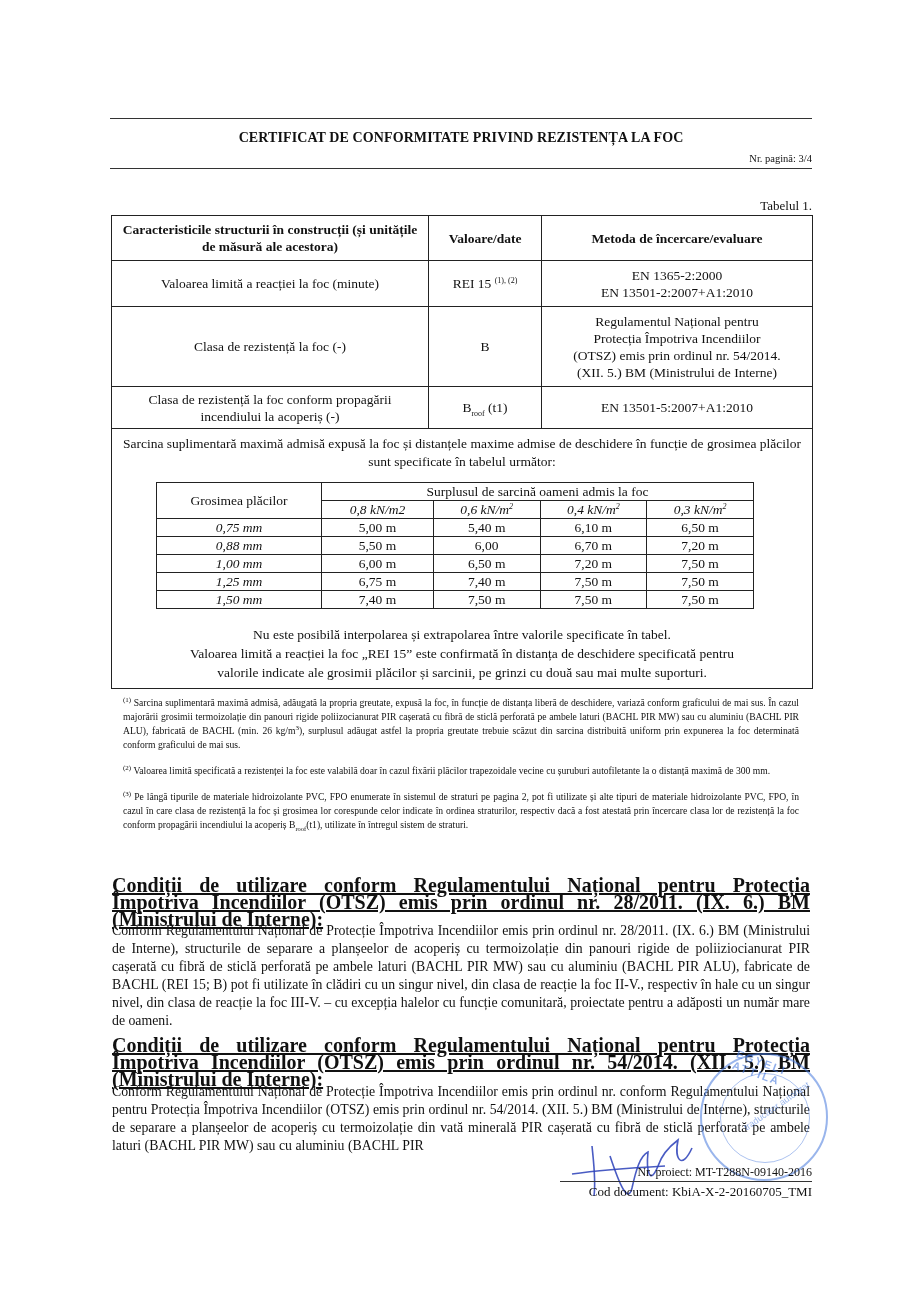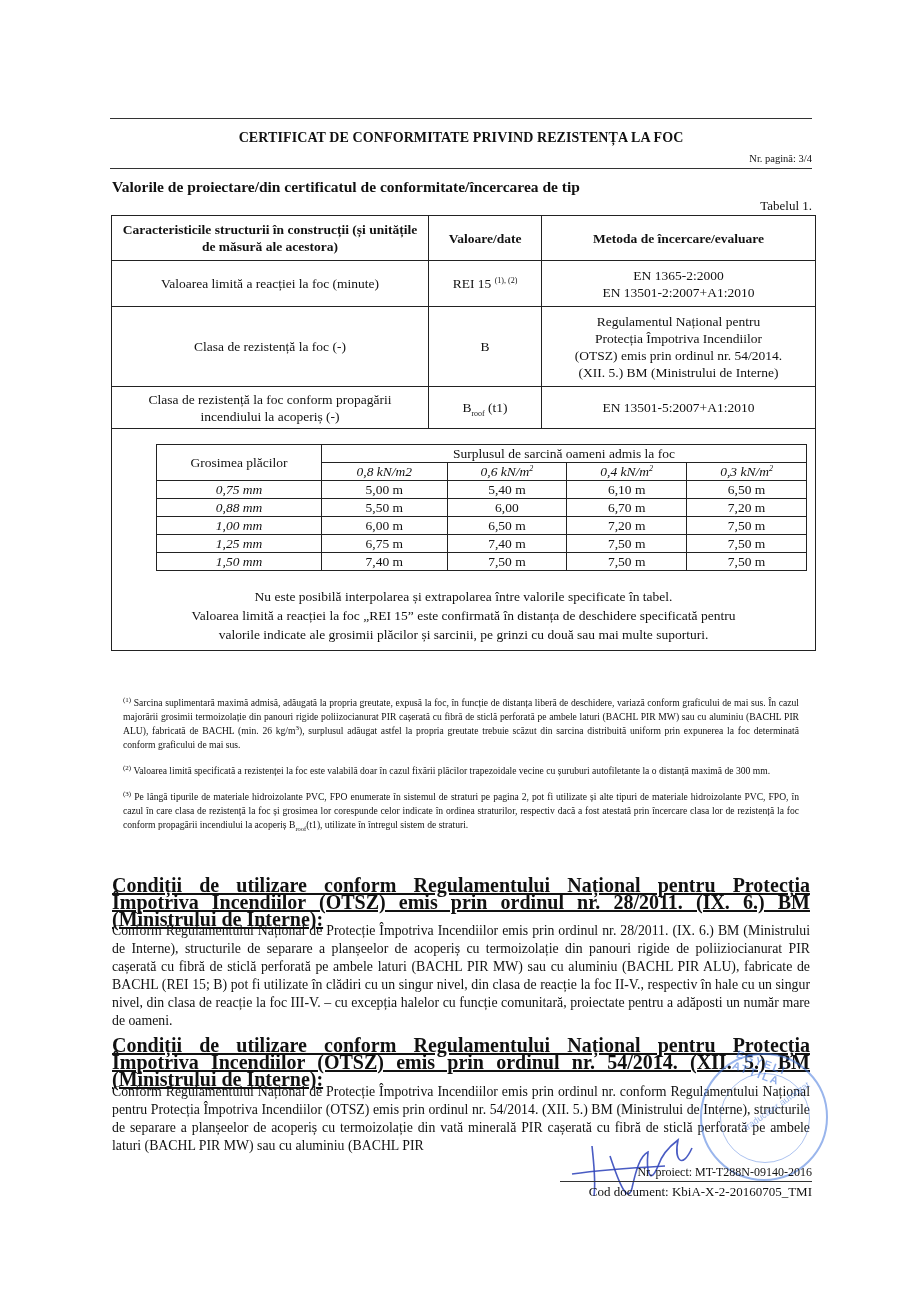--- a/index.html
+++ b/index.html
@@ -15,21 +15,21 @@
 
   table.main { position: absolute; left: 111px; top: 207px; width: 702px; border-collapse: collapse; font-size: 13.5px; }
   table.main td, table.main th { border: 1px solid #222; text-align: center; vertical-align: middle; padding: 2px 4px; line-height: 17px; }
   table.main th { font-weight: bold; height: 40px; }
   table.main .c1 { width: 308px; }
   table.main .c2 { width: 104px; }
   sup, sub { font-size: 8px; line-height: 0; }
 
   .span-cell { text-align: center; padding: 4px 8px 6px 8px !important; }
   .span-intro { font-size: 13.5px; line-height: 18px; margin: 2px 0 8px 0; }
-  table.inner { margin: 11px auto 0 36px; border-collapse: collapse; font-size: 13.5px; width: 651px; }
+  table.inner { margin: 11px auto 0 36px; border-collapse: collapse; font-size: 13.5px; width: 598px; }
   table.inner td { border: 1px solid #222; text-align: center; padding: 0 2px; line-height: 17px; height: 17px; }
   table.inner .it { font-style: italic; }
   .span-notes { font-size: 13.5px; line-height: 19px; margin-top: 16px; }
 
   .footnotes { position: absolute; left: 111px; top: 676px; width: 700px; font-size: 9.6px; line-height: 14px; text-align: justify; }
   .footnotes p { margin: 12px; }
   .fn-sup { font-size: 7px; vertical-align: super; line-height: 0; }
 
   .cond-title { position: absolute; left: 112px; top: 845px; font-weight: bold; font-size: 13.8px; }
   .cond-heading { position: absolute; left: 112px; width: 698px; font-weight: bold; font-size: 20px; text-decoration: underline; line-height: 17px; text-align: justify; text-align-last: left; }
@@ -51,21 +51,20 @@
 </head>
 <body>
 
 <div class="page">
 
   <div class="rule" style="top:110px;"></div>
   <div class="doc-title">CERTIFICAT DE CONFORMITATE PRIVIND REZISTENȚA LA FOC</div>
   <div class="page-nr">Nr. pagină: 3/4</div>
   <div class="rule" style="top:160px;"></div>
 
-  <div class="section-title">Valorile de proiectare/din certificatul de conformitate/încercarea de tip</div>
   <div class="table-label">Tabelul 1.</div>
 
   <table class="main">
     <tbody>
         <tr>
       <th class="c1">Caracteristicile structurii în construcții (și unitățile de măsură ale acestora)</th>
       <th class="c2">Valoare/date</th>
       <th>Metoda de încercare/evaluare</th>
     </tr>
     <tr style="height:46px;">
@@ -89,20 +88,21 @@
     <tr style="height:42px;">
       <td>
         <div>Clasa de rezistență la foc conform propagării</div>
         <div>incendiului la acoperiș (-)</div>
       </td>
       <td><span>B</span><sub>roof</sub><span> (t1)</span></td>
       <td>EN 13501-5:2007+A1:2010</td>
     </tr>
     <tr>
       <td colspan="3" class="span-cell">
+        <div class="span-intro">Sarcina suplimentară maximă admisă expusă la foc și distanțele maxime admise de deschidere în funcție de grosimea plăcilor sunt specificate în tabelul următor:</div>
 
         <table class="inner">
           <tbody>
                 <tr>
             <td rowspan="2" style="width:160px;">Grosimea plăcilor</td>
             <td colspan="4">Surplusul de sarcină oameni admis la foc</td>
           </tr>
           <tr>
             <td class="it">0,8 kN/m2</td>
             <td class="it"><span>0,6 kN/m</span><sup>2</sup></td>

